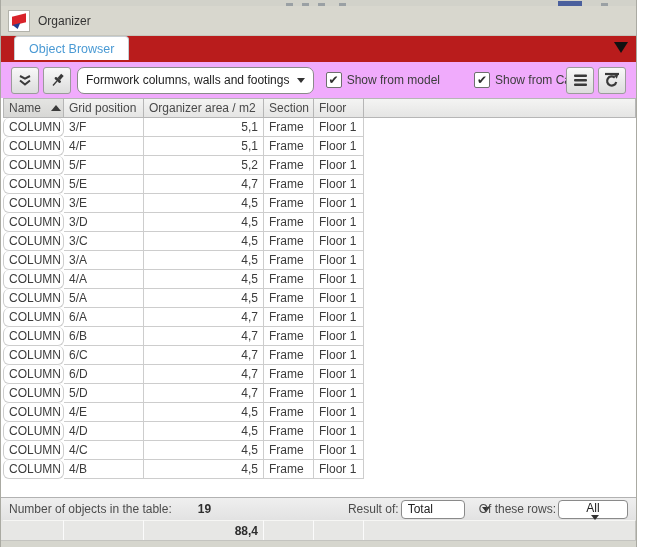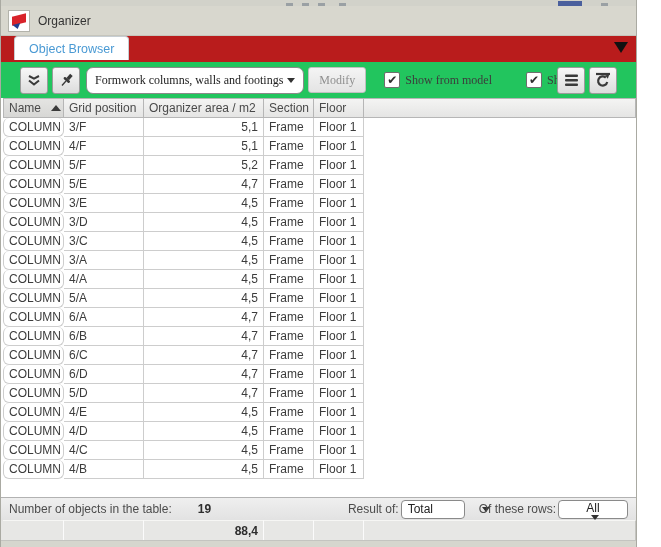--- a/index.html
+++ b/index.html
@@ -20,21 +20,21 @@
   .logo-blue { position:absolute; left:4px; bottom:2px; width:0; height:0; border-left:4px solid transparent; border-right:4px solid transparent; border-top:5px solid #1f3f8f; transform:rotate(-15deg); }
   .titlebar .title { margin-left:8px; color:#333; }
   
   .tabrow { height:26px; background:#b91c1c; position:relative; display:flex; align-items:flex-start; }
   .tab { margin-left:13px; height:24px; padding:0 14px; display:flex; align-items:center;
          border:1px solid #c7ced3; border-bottom:none; border-radius:4px 4px 0 0;
          color:#4a9ad4; background:#fff; font-size:12.5px; }
   .panel-menu { position:absolute; right:8px; top:6px; width:0; height:0;
                 border-left:7px solid transparent; border-right:7px solid transparent; border-top:11px solid #111; cursor:pointer; }
   
-  .toolbar { height:36px; background:#22c55e; display:flex; align-items:center; padding:0 19px;font-family:Liberation Serif, serif; }
+  .toolbar { height:36px; background:#f0abfc; display:flex; align-items:center; padding:0 10px; }
   .tbtn { height:27px; min-width:28px; display:flex; align-items:center; justify-content:center;
           background:linear-gradient(#f8f8f8,#dcdcdc); border:1px solid #9b9b9b; border-radius:3px; margin-right:4px; cursor:pointer; }
   .combo { height:27px; width:237px; margin:0 4px 0 2px; background:#fff; border:1px solid #8a8a8a; border-radius:7px;
            display:flex; align-items:center; padding:0 8px; cursor:pointer; }
   .combo .combo-text { flex:1; white-space:nowrap; overflow:hidden; color:#222; }
   .arrow-down { width:0; height:0; border-left:4px solid transparent; border-right:4px solid transparent; border-top:5px solid #333; margin-left:4px; }
   .modify-btn { height:26px; padding:0 10px; background:linear-gradient(#f4f4f4,#e4e4e4); border:1px solid #c0c0c0; border-radius:3px;
                 color:#8f8f8f; display:flex; align-items:center; margin-right:10px; }
   .check-group { display:flex; align-items:center; white-space:nowrap; }
   .cg1 { margin-left:8px; } .cg2 { margin-left:34px; max-width:92px; overflow:hidden; }
@@ -117,23 +117,20 @@
           <rect x="6.7" y="1" width="3.4" height="5.6" fill="#3a3a3a"></rect>
           <rect x="4.6" y="6.6" width="7.6" height="2.6" rx="1.2" fill="#3a3a3a"></rect>
           <rect x="7.8" y="9.2" width="1.3" height="6" fill="#3a3a3a"></rect>
         </g>
       </svg>
     </div>
     <div class="combo">
       <span class="combo-text">Formwork columns, walls and footings</span>
       <span class="arrow-down"></span>
     </div>
-    <div class="modify-btn">
-      <span>Modify</span>
-    </div>
     <div class="check-group cg1">
       <span class="checkbox checked"></span>
       <span>Show from model</span>
     </div>
     <div class="check-group cg2">
       <span class="checkbox checked"></span>
       <span>Show from Ca</span>
     </div>
     <div class="right-btns">
       <div class="tbtn">

